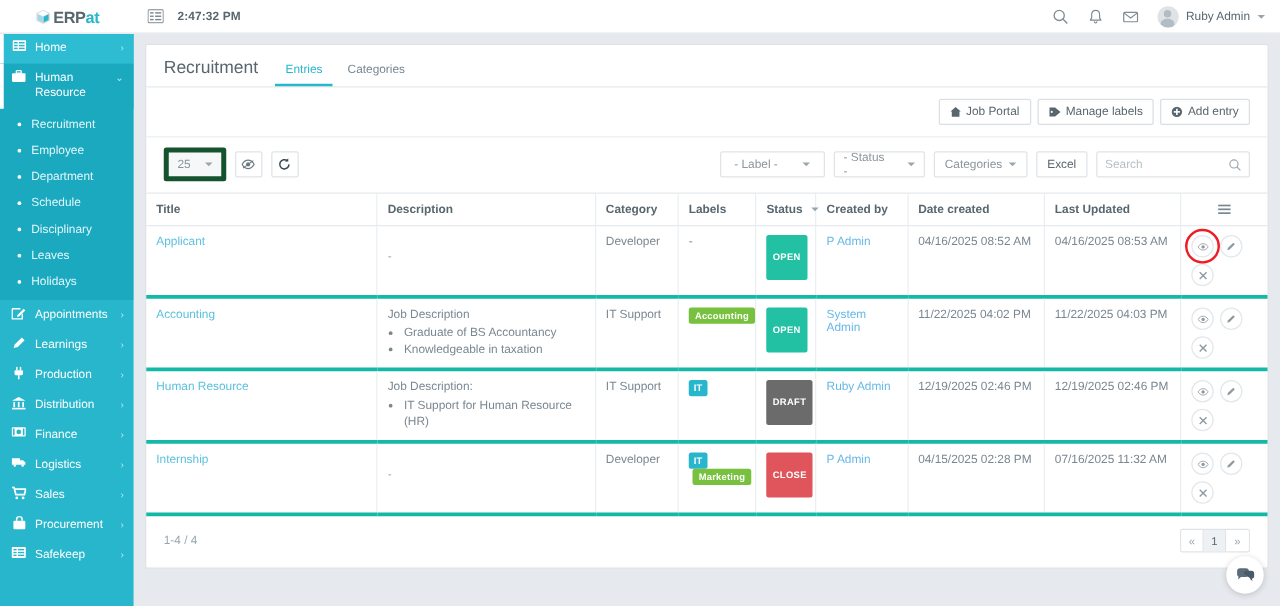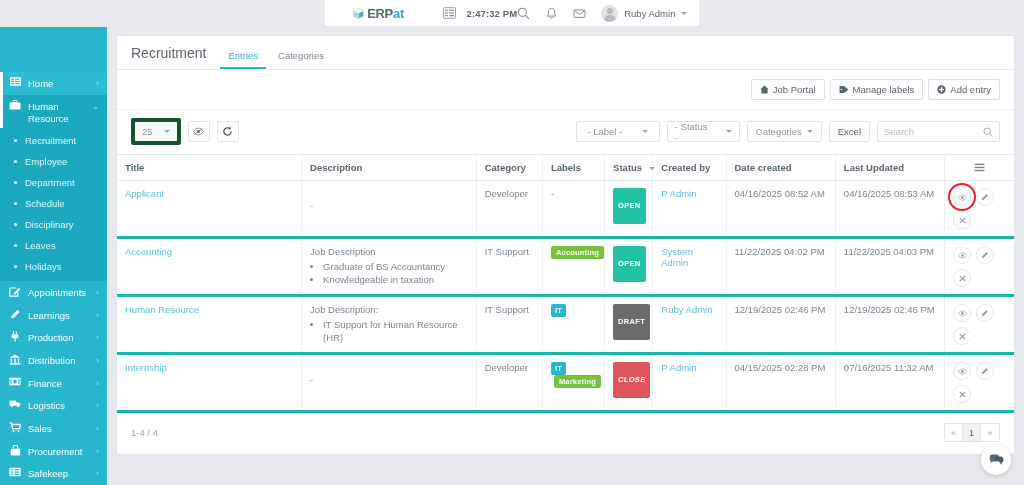--- a/index.html
+++ b/index.html
@@ -2,21 +2,21 @@
 <html><head>
 <meta charset="utf-8">
 <style>
   * { box-sizing: border-box; margin: 0; padding: 0; }
   html, body {
     width: 1024px; height: 485px;
     font-family: "Liberation Sans", sans-serif;
     background: #e6eaee;
     overflow: hidden;
   }
-  .app { position: relative; width: 1024px; height: 485px; display: flex; flex-direction: column; align-items: center; }
+  .app { position: relative; width: 1024px; height: 485px; display: flex; flex-direction: column; }
 
   
   .topbar {
     height: 27px; background: #ffffff; display: flex; align-items: center;
     border-bottom: 1px solid #e4e7ea; flex: none; position: relative; z-index: 40;
   }
   .brand {
     width: 107px; height: 100%; display: flex; align-items: center; justify-content: center;
     flex: none;
   }
@@ -55,21 +55,21 @@
     display: flex; flex-direction: column; font-size: 9.5px;
   }
   .nav-item {
     display: flex; align-items: flex-start; gap: 7px; padding: 6px 8px 6px 9px;
     color: #ffffff; cursor: pointer; position: relative; line-height: 12px; min-height: 22px;
   }
   .nav-item .ni-ico { width: 12px; flex: none; display:flex; align-items:center; justify-content:center;
     margin-top: -1px; }
   .nav-item .ni-label { flex: 1; }
   .nav-item .ni-arrow { font-size: 8px; color: #bdeaf2; line-height: 12px; flex:none; }
-  .nav-item.active { background: #2dbcd2; margin-top: 45px; }
+  .nav-item.active { background: #2dbcd2; }
   .nav-item.active::before {
     content: ""; position: absolute; left: 0; top: 0; bottom: 0; width: 3px; background: #ffffff;
   }
   .nav-item.open-parent { background: #1aa9bf; }
   .nav-item.open-parent::before {
     content: ""; position: absolute; left: 0; top: 0; bottom: 0; width: 3px; background: #ffffff;
   }
   .submenu { background: #1aa9bf; padding: 2px 0 4px 0; }
   .sub-item {
     display: flex; align-items: center; gap: 8px; padding: 4px 8px 4px 14px;
@@ -169,21 +169,21 @@
   .chip + .chip { margin-left: 3px; }
   .chip-it { background: #27b6cc; padding: 2px 4px; }
   .chip-green { background: #77c13f; }
   .chip-acct { background: #77c13f; }
   .badge {
     display: inline-block; font-size: 7.5px; font-weight: bold; color: #fff;
     padding: 14px 5px; border-radius: 2px; line-height: 8px; letter-spacing: .3px;
   }
   .b-open { background: #23c1a3; }
   .b-draft { background: #6b6b6b; }
-  .b-close { background: #e0545b; font-style: italic; }
+  .b-close { background: #e0545b; }
 
   .act-cell { padding-top: 7px; }
   .act-row { display: flex; gap: 5px; flex-wrap: wrap; width: 52px; }
   .act-btn {
     width: 18px; height: 18px; border-radius: 50%; border: 1px solid #e4e8eb; background: #fff;
     display: inline-flex; align-items: center; justify-content: center; cursor: pointer;
     position: relative; flex: none;
   }
   .act-btn.hl { outline: 2px solid #ee1c25; outline-offset: 3px; }
   .hamb-col { display: flex; justify-content: center; }

